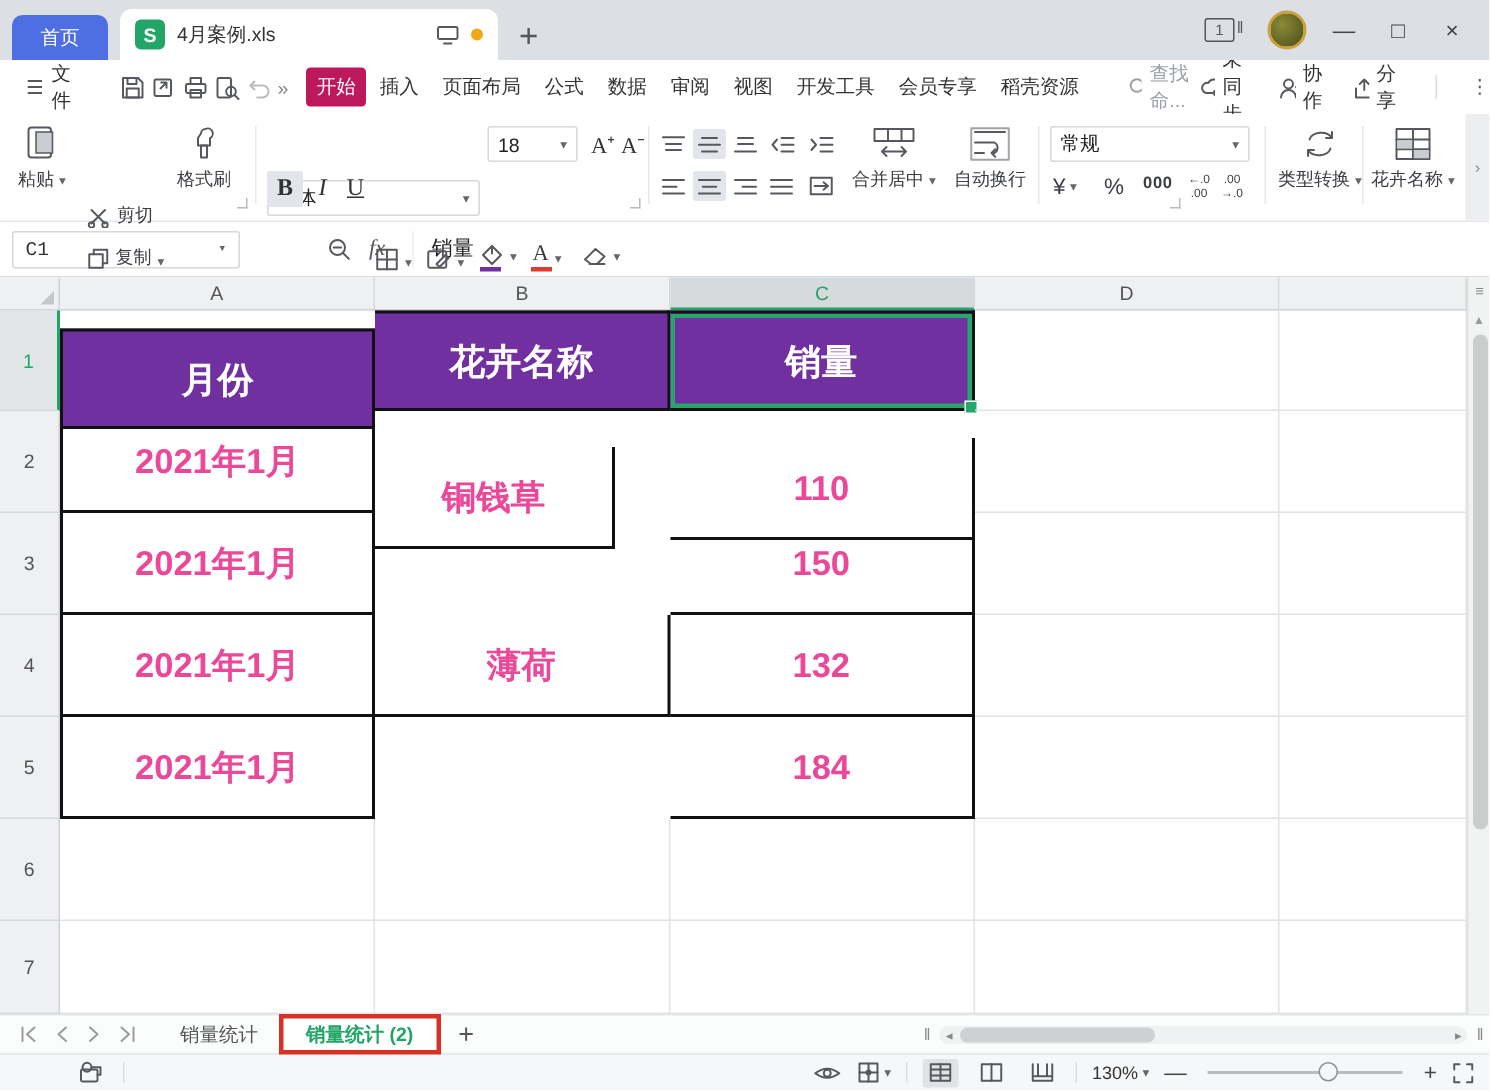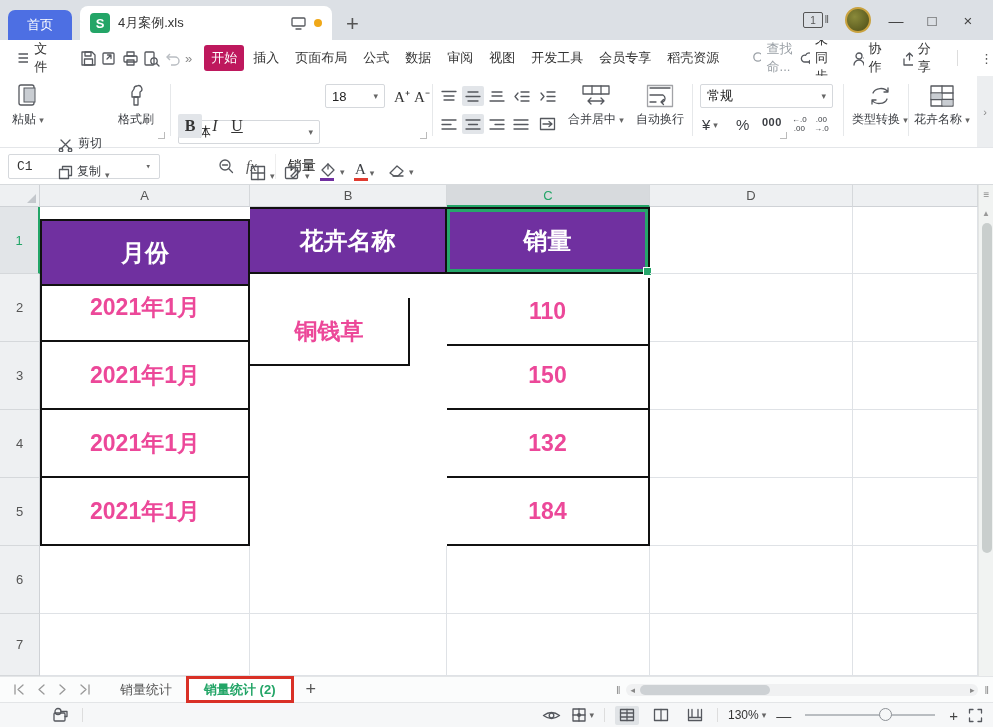--- a/index.html
+++ b/index.html
@@ -486,24 +486,25 @@
   <div class="rowhead" style="top:293px; height:68px;">5</div>
   <div class="rowhead" style="top:361px; height:68px;">6</div>
   <div class="rowhead" style="top:429px; height:62px;">7</div>
 
   <div class="cell t ph c0 r0" style="left:40px; top:34px; width:210px; height:67px;">月份</div>
   <div class="cell t ph r0" style="left:250px; top:22px; width:197px; height:67px;">花卉名称</div>
   <div class="cell t ph r0 selcell" style="left:447px; top:22px; width:203px; height:67px;">销量</div>
 
   <div class="cell t c0" style="left:40px; top:89px; width:210px; height:68px;">2021年1月</div>
   <div class="cell t" style="left:250px; top:89px; width:160px; height:68px;margin-top:24px;">铜钱草</div>
-  <div class="cell t" style="left:447px; top:93px; width:203px; height:68px;">110</div>
+  <div class="cell t" style="left:447px; top:107px; width:203px; height:68px;">110</div>
   <div class="cell t c0" style="left:40px; top:157px; width:210px; height:68px;">2021年1月</div>
   <div class="cell t" style="left:447px; top:157px; width:203px; height:68px;">150</div>
   <div class="cell t c0" style="left:40px; top:225px; width:210px; height:68px;">2021年1月</div>
+  <div class="cell t" style="left:250px; top:225px; width:197px; height:68px;">薄荷</div>
   <div class="cell t" style="left:447px; top:225px; width:203px; height:68px;">132</div>
   <div class="cell t c0" style="left:40px; top:293px; width:210px; height:68px;">2021年1月</div>
   <div class="cell t" style="left:447px; top:293px; width:203px; height:68px;">184</div>
 
   <div class="cell g" style="left:650px; top:22px; width:203px; height:67px;"></div>
   <div class="cell g" style="left:853px; top:22px; width:125px; height:67px;"></div>
   <div class="cell g" style="left:650px; top:89px; width:203px; height:68px;"></div>
   <div class="cell g" style="left:853px; top:89px; width:125px; height:68px;"></div>
   <div class="cell g" style="left:650px; top:157px; width:203px; height:68px;"></div>
   <div class="cell g" style="left:853px; top:157px; width:125px; height:68px;"></div>

